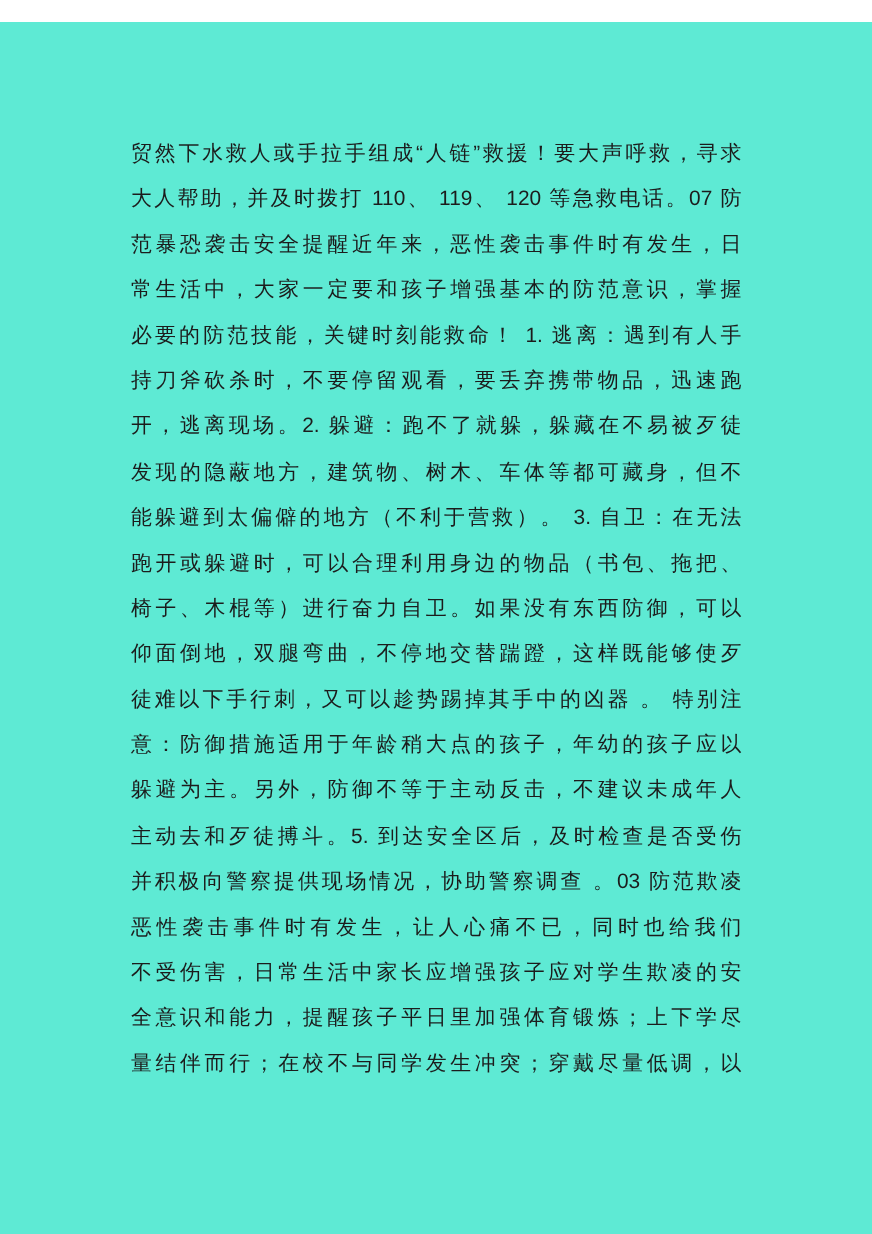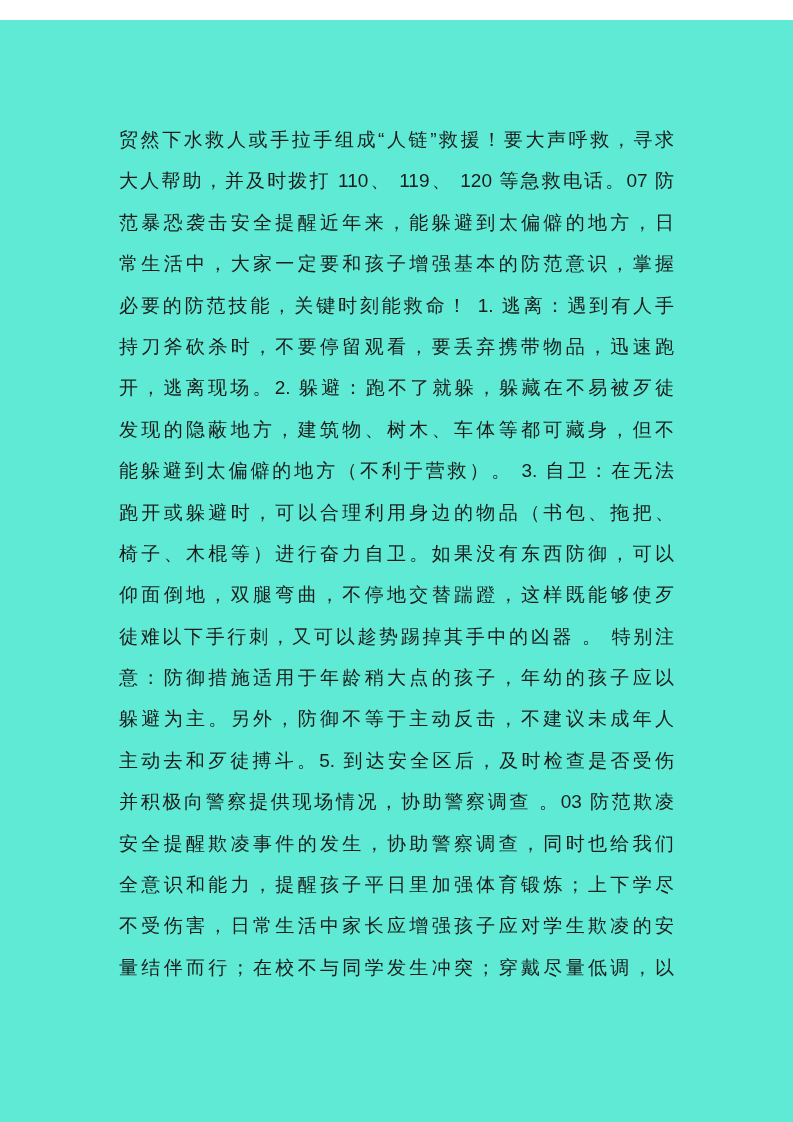--- a/index.html
+++ b/index.html
@@ -41,33 +41,33 @@
     letter-spacing: 0;
   }
 </style>
 </head>
 <body style="background: rgb(255, 255, 255);">
 
 <div class="page">
   <div class="text-body">
       <div class="text-line" style="color: rgb(28, 28, 28);">贸然下水救人或手拉手组成“人链”救援！要大声呼救，寻求</div>
       <div class="text-line" style="color: rgb(28, 28, 28);">大人帮助，并及时拨打 110、 119、 120 等急救电话。07 防</div>
-      <div class="text-line" style="color: rgb(28, 28, 28);">范暴恐袭击安全提醒近年来，能躲避到太偏僻的地方，日</div>
+      <div class="text-line" style="color: rgb(28, 28, 28);">范暴恐袭击安全提醒近年来，恶性袭击事件时有发生，日</div>
       <div class="text-line" style="color: rgb(28, 28, 28);">常生活中，大家一定要和孩子增强基本的防范意识，掌握</div>
       <div class="text-line" style="color: rgb(28, 28, 28);">必要的防范技能，关键时刻能救命！ 1. 逃离：遇到有人手</div>
       <div class="text-line" style="color: rgb(28, 28, 28);">持刀斧砍杀时，不要停留观看，要丢弃携带物品，迅速跑</div>
       <div class="text-line" style="color: rgb(28, 28, 28);">开，逃离现场。2. 躲避：跑不了就躲，躲藏在不易被歹徒</div>
       <div class="text-line" style="color: rgb(28, 28, 28);">发现的隐蔽地方，建筑物、树木、车体等都可藏身，但不</div>
       <div class="text-line" style="color: rgb(28, 28, 28);">能躲避到太偏僻的地方（不利于营救）。 3. 自卫：在无法</div>
       <div class="text-line" style="color: rgb(28, 28, 28);">跑开或躲避时，可以合理利用身边的物品（书包、拖把、</div>
       <div class="text-line" style="color: rgb(28, 28, 28);">椅子、木棍等）进行奋力自卫。如果没有东西防御，可以</div>
       <div class="text-line" style="color: rgb(28, 28, 28);">仰面倒地，双腿弯曲，不停地交替踹蹬，这样既能够使歹</div>
       <div class="text-line" style="color: rgb(28, 28, 28);">徒难以下手行刺，又可以趁势踢掉其手中的凶器 。 特别注</div>
       <div class="text-line" style="color: rgb(28, 28, 28);">意：防御措施适用于年龄稍大点的孩子，年幼的孩子应以</div>
       <div class="text-line" style="color: rgb(28, 28, 28);">躲避为主。另外，防御不等于主动反击，不建议未成年人</div>
       <div class="text-line" style="color: rgb(28, 28, 28);">主动去和歹徒搏斗。5. 到达安全区后，及时检查是否受伤</div>
       <div class="text-line" style="color: rgb(28, 28, 28);">并积极向警察提供现场情况，协助警察调查 。03 防范欺凌</div>
-      <div class="text-line" style="color: rgb(28, 28, 28);">安全提醒欺凌事件的发生，协助警察调查，同时也给我们</div>
+      <div class="text-line" style="color: rgb(28, 28, 28);">恶性袭击事件时有发生，让人心痛不已，同时也给我们</div>
+      <div class="text-line" style="color: rgb(28, 28, 28);">不受伤害，日常生活中家长应增强孩子应对学生欺凌的安</div>
       <div class="text-line" style="color: rgb(28, 28, 28);">全意识和能力，提醒孩子平日里加强体育锻炼；上下学尽</div>
-      <div class="text-line" style="color: rgb(28, 28, 28);">不受伤害，日常生活中家长应增强孩子应对学生欺凌的安</div>
       <div class="text-line" style="color: rgb(28, 28, 28);">量结伴而行；在校不与同学发生冲突；穿戴尽量低调，以</div>
     </div>
 </div>
 
 </body></html>

